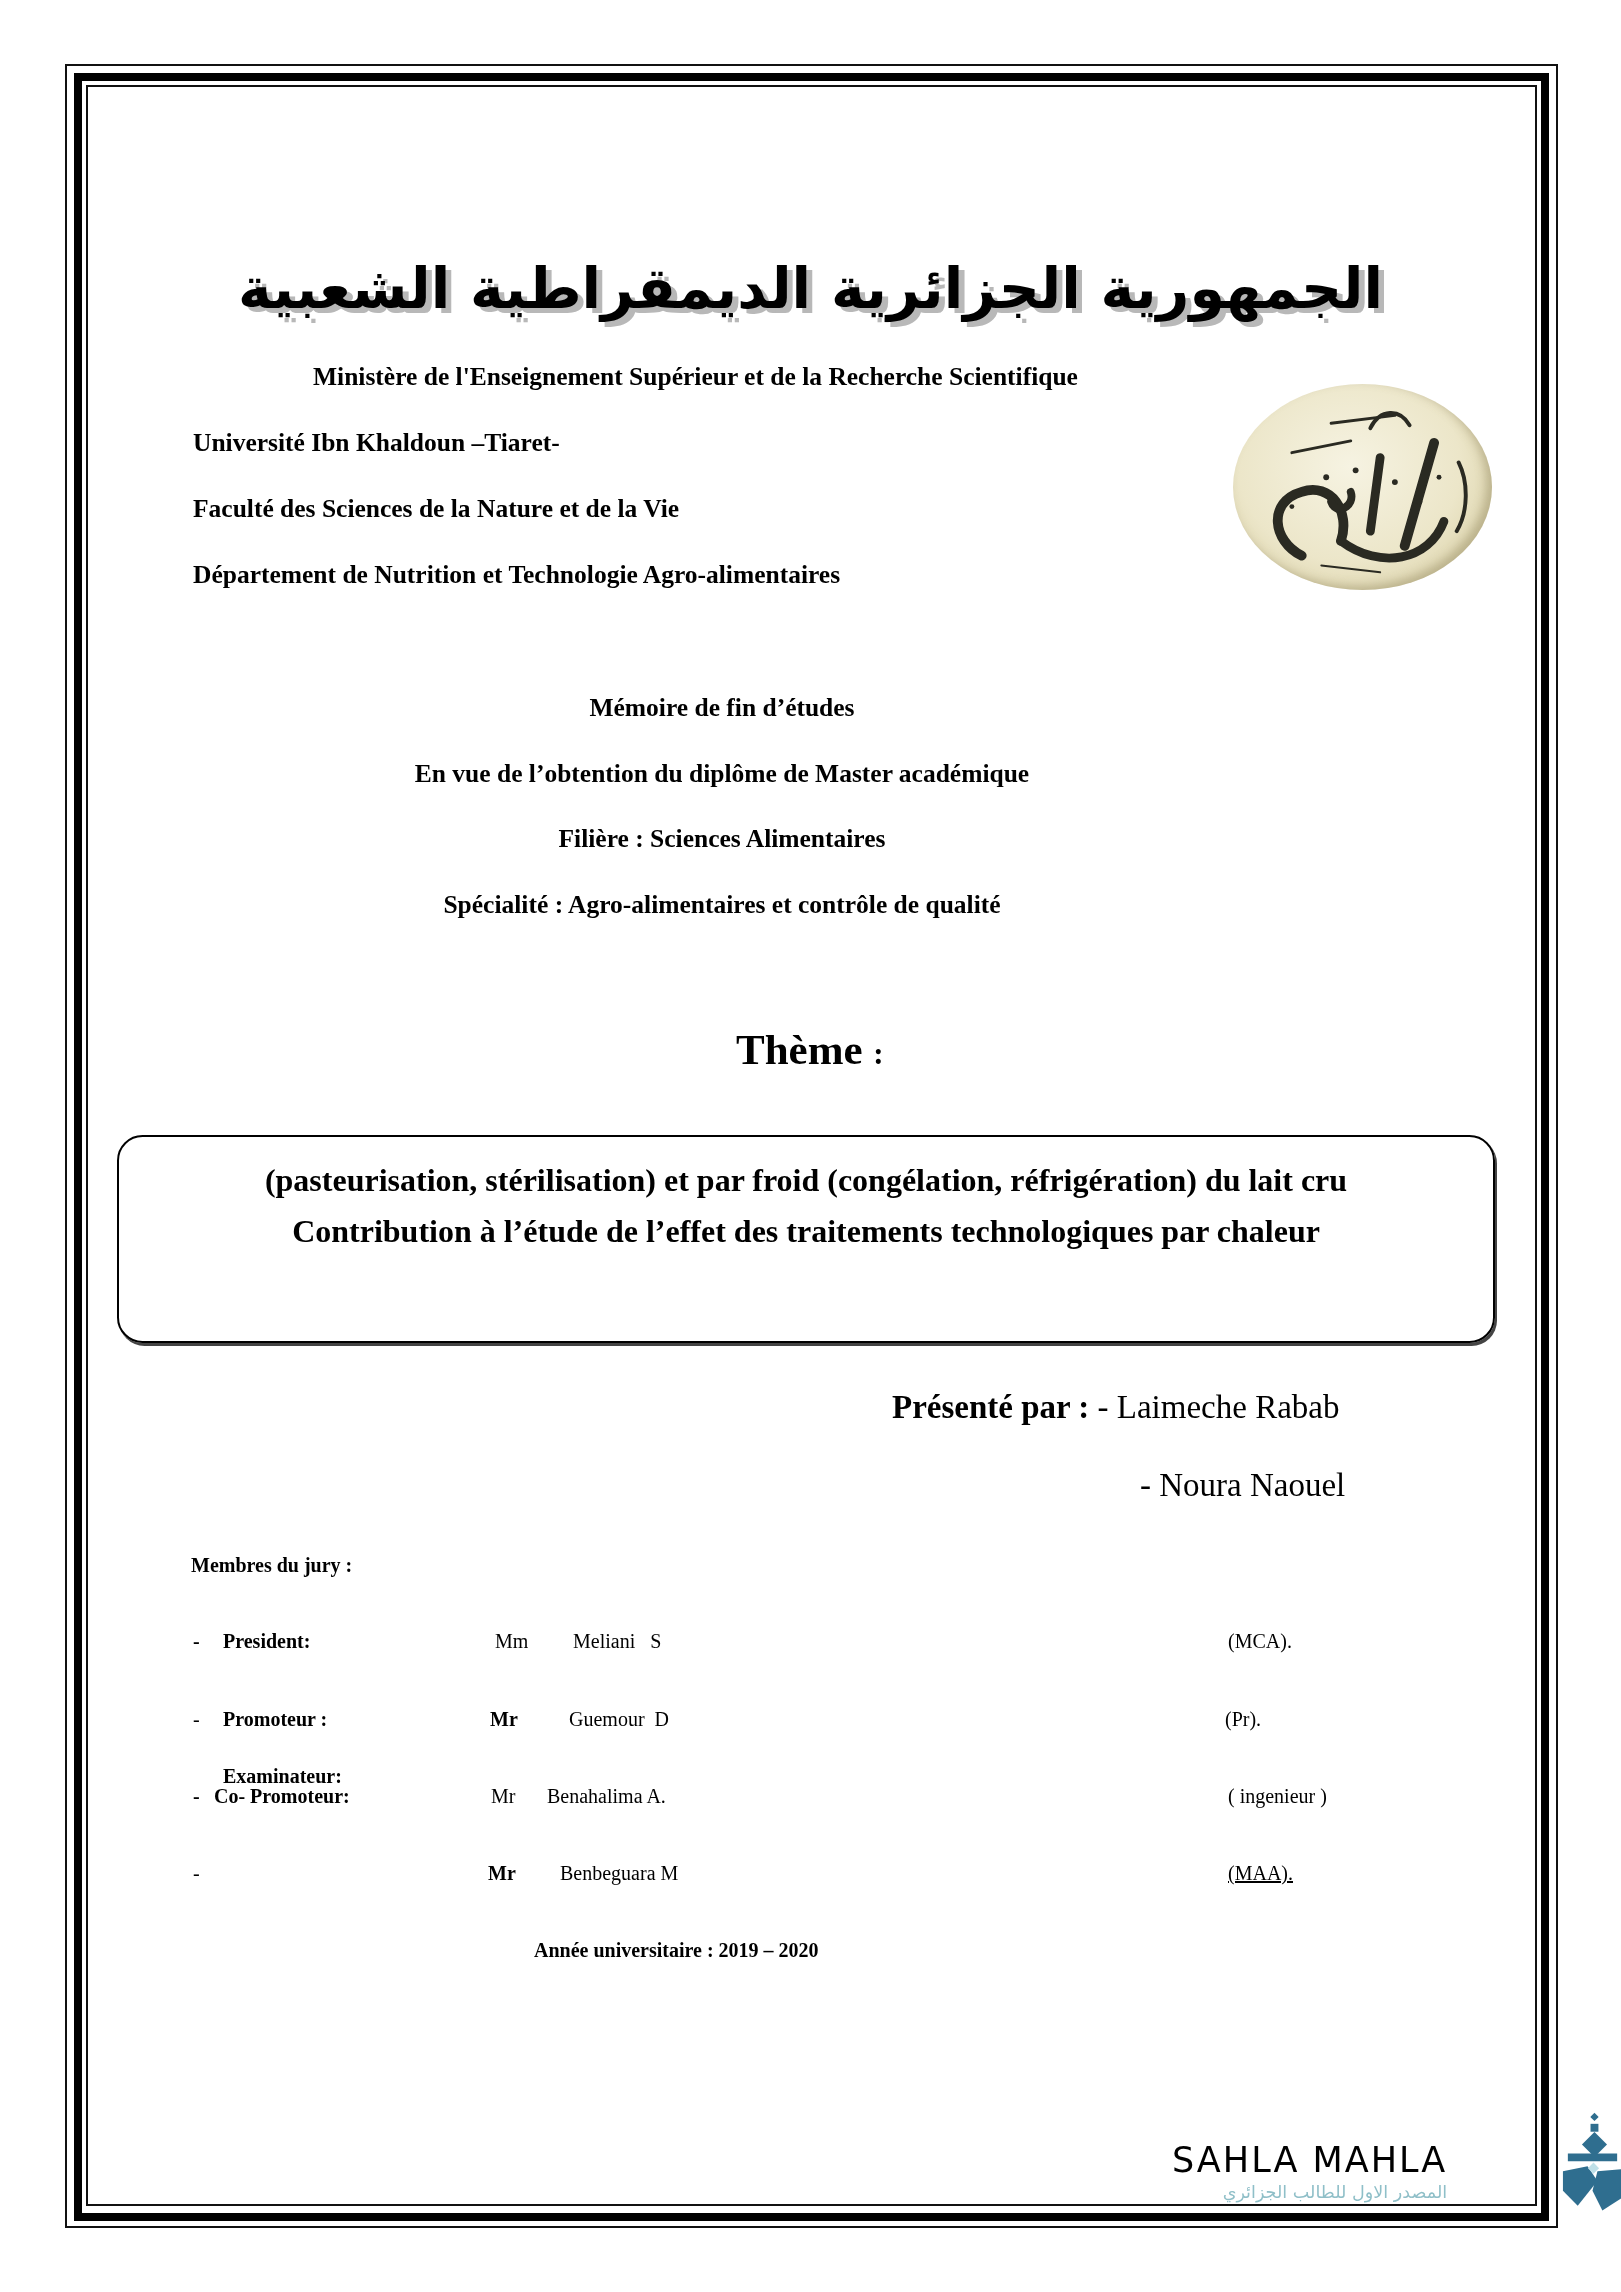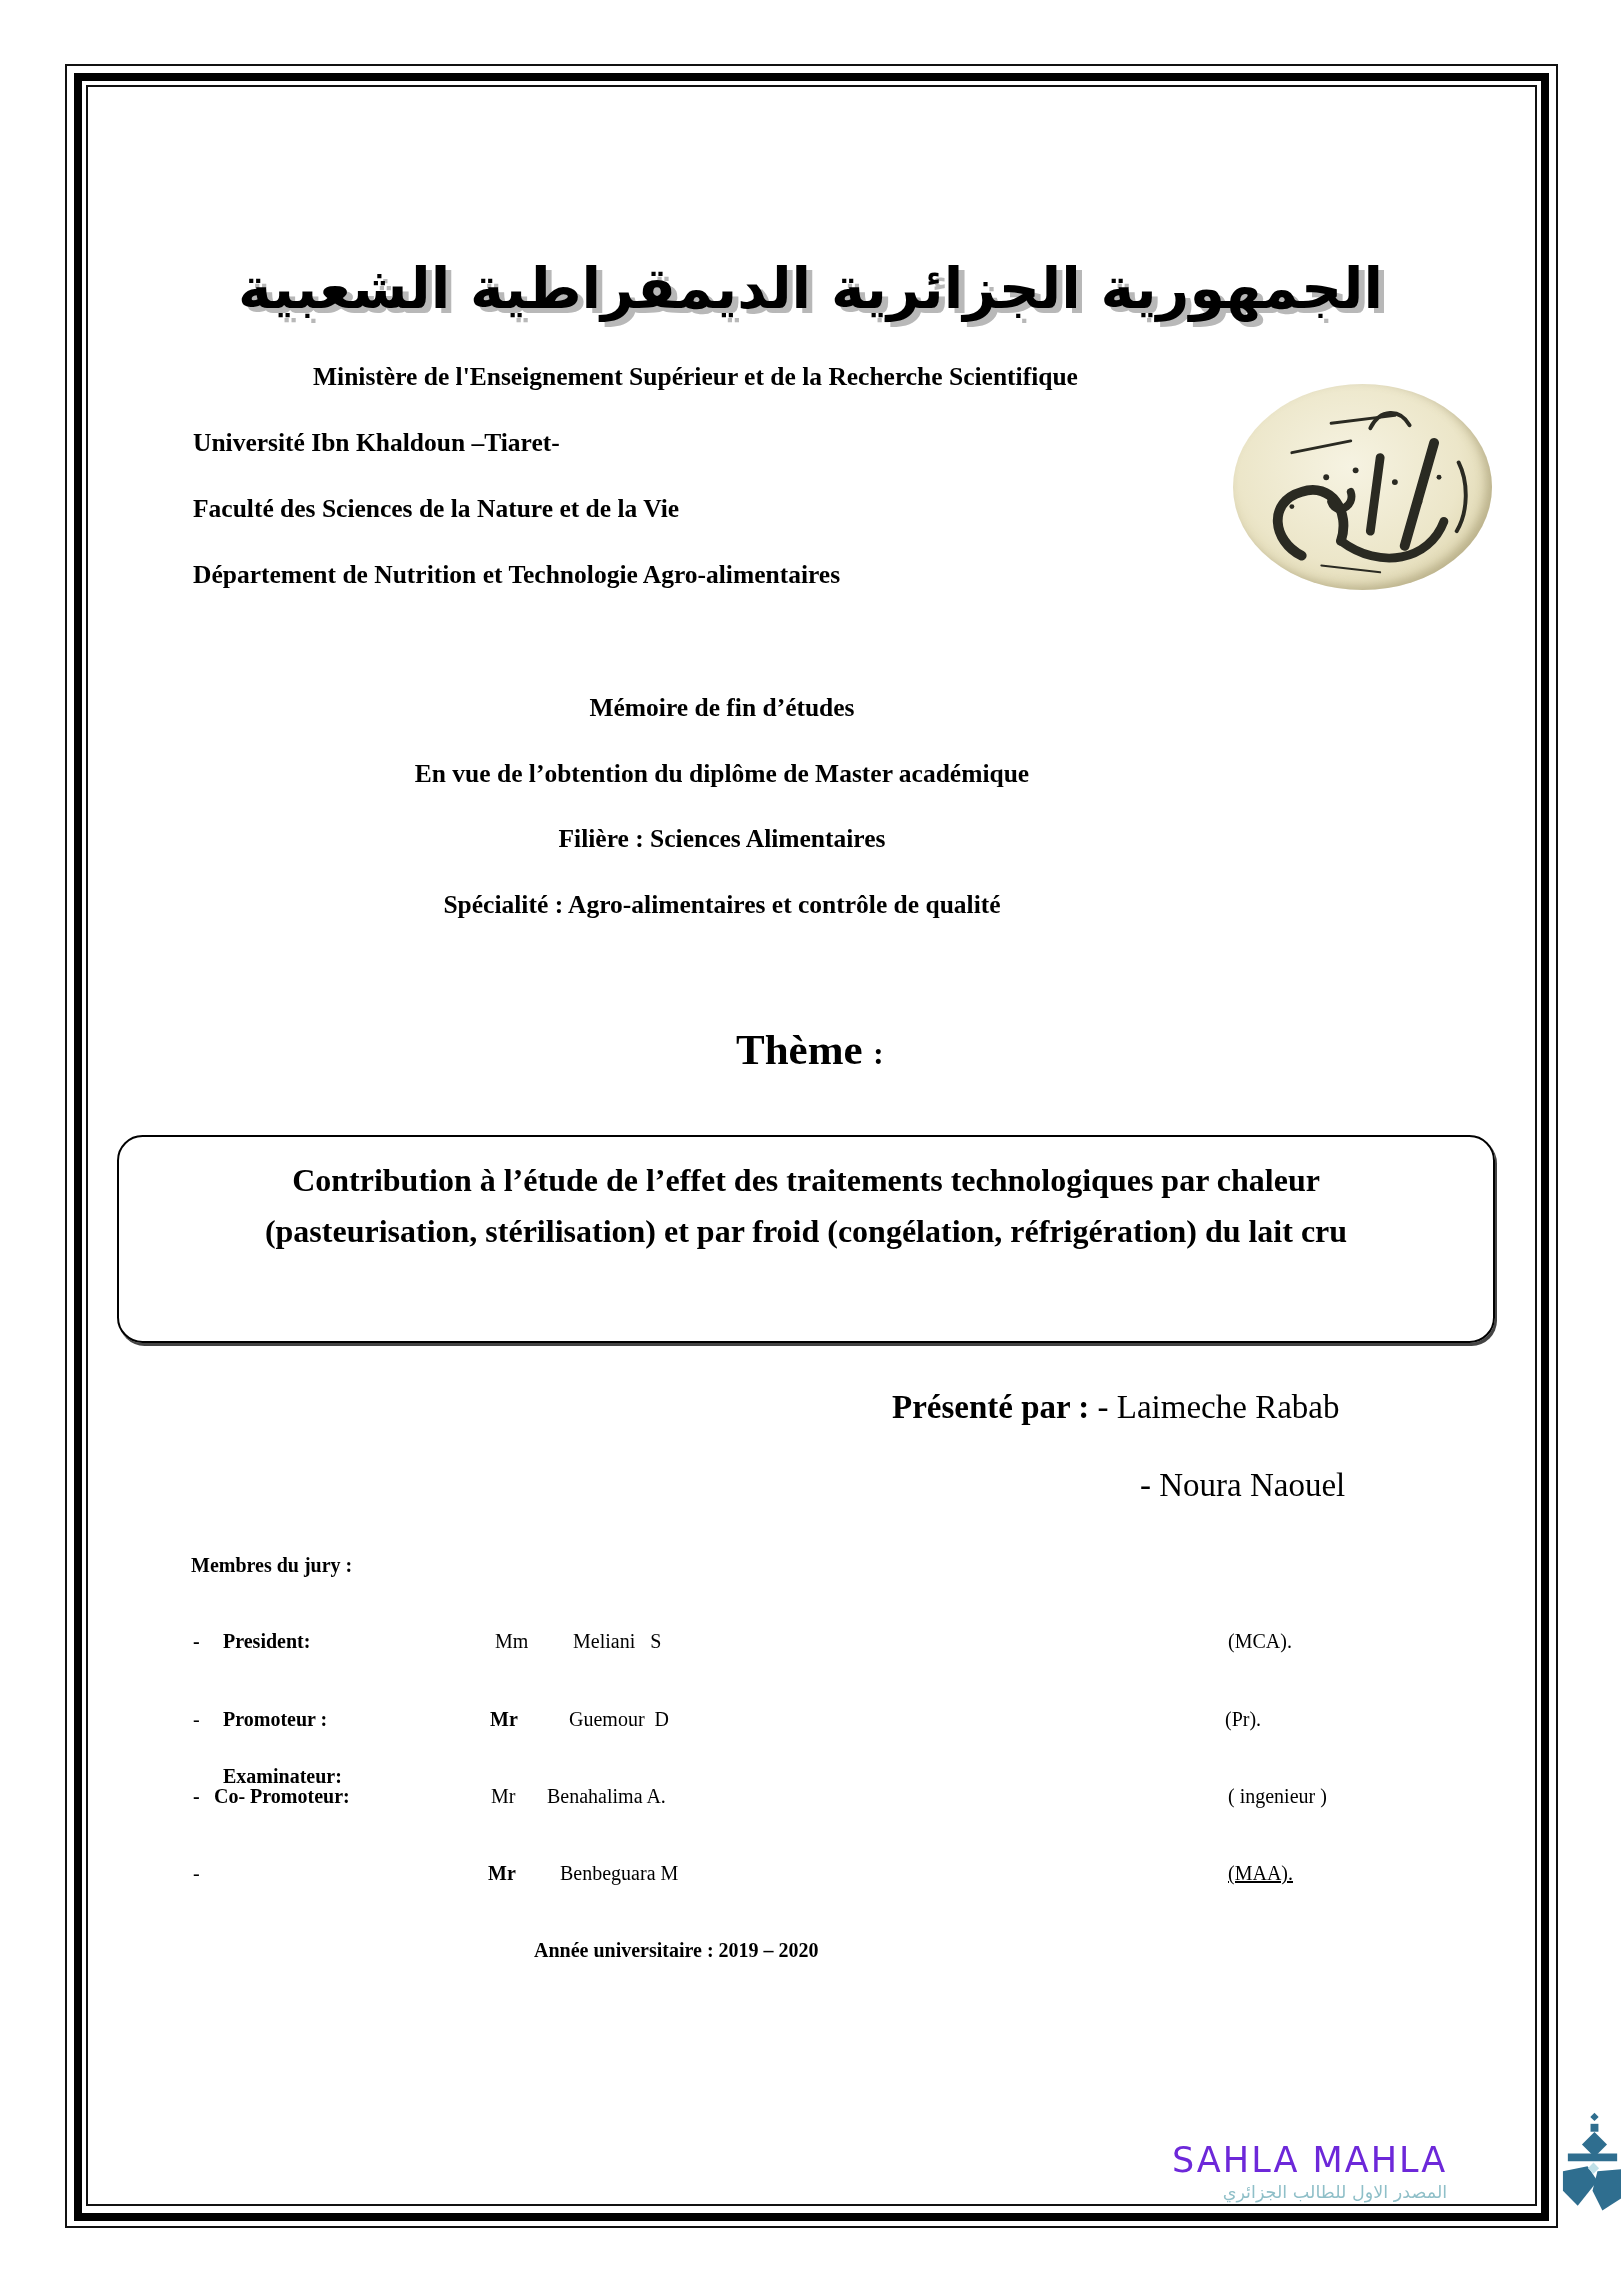--- a/index.html
+++ b/index.html
@@ -49,21 +49,21 @@
     }
 
     .t34 { font-size: 33px; line-height: 39px; }
     .t33 { font-size: 20px; line-height: 39px; }
 
     .watermark {
       position: absolute; left: 1172px; top: 2141px;
     }
     .wm-latin {
       font-family: "DejaVu Sans", sans-serif; font-size: 35px; letter-spacing: 2px;
-      color: #6d28d9; line-height: 39px; font-weight: normal;
+      color: #000000; line-height: 39px; font-weight: normal;
     }
     .wm-arabic {
       font-family: "DejaVu Sans", sans-serif; font-size: 17.6px; color: #8fbfc8;
       direction: rtl; line-height: 21.6px; margin-top: 2px; padding-left: 19.6px;
     }
     .wm-mark { position: absolute; left: 1558px; top: 2112px; width: 69px; height: 103px; }
   </style>
 </head>
 <body>
 
@@ -108,22 +108,22 @@
 <div class="abs b t26 center" style="top:823px;">Filière : Sciences Alimentaires</div>
 <div class="abs b t26 center" style="top:889px;">Spécialité : Agro-alimentaires et contrôle de qualité</div>
 
 <div class="abs theme-title" style="left:736px; top:1024px;">
   <span>Thème</span>
   <span class="colon">:</span>
 </div>
 
 <div class="theme-box">
   <div class="theme-text">
+    <div>(pasteurisation, stérilisation) et par froid (congélation, réfrigération) du lait cru</div>
     <div>Contribution à l’étude de  l’effet des traitements technologiques par chaleur</div>
-    <div>(pasteurisation, stérilisation) et par froid (congélation, réfrigération) du lait cru</div>
   </div>
 </div>
 
 <div class="abs t34" style="left:892px; top:1388px;">
   <span class="b">Présenté par :</span>
   <span>- Laimeche Rabab</span>
 </div>
 <div class="abs t34" style="left:1140px; top:1466px;">- Noura Naouel</div>
 
 <div class="abs b t33" style="left:191px; top:1546px;">Membres du jury :</div>

